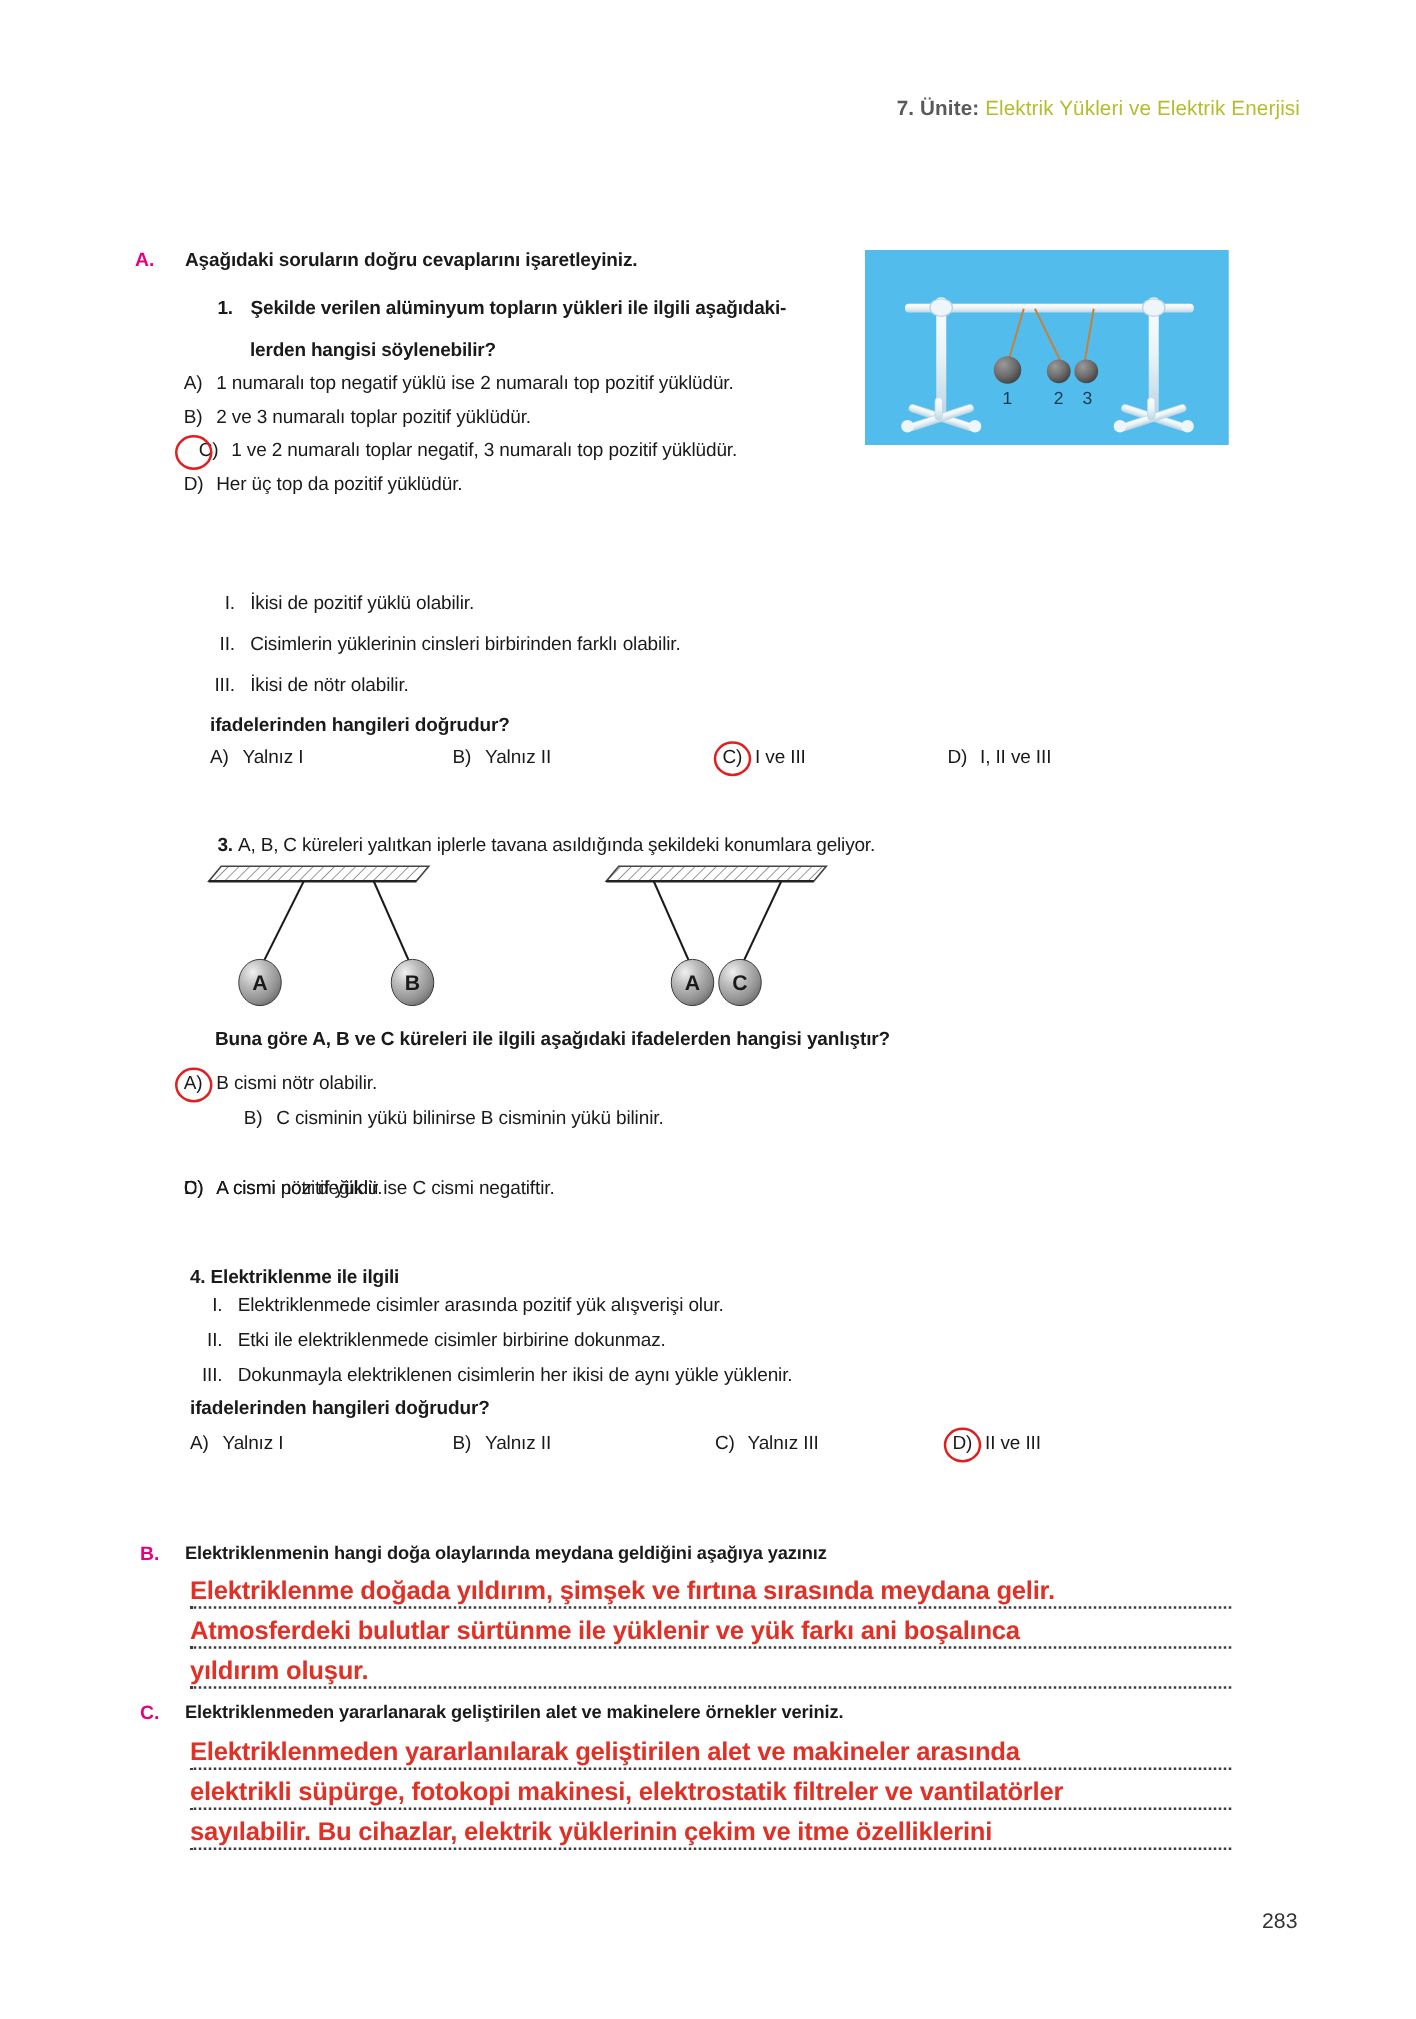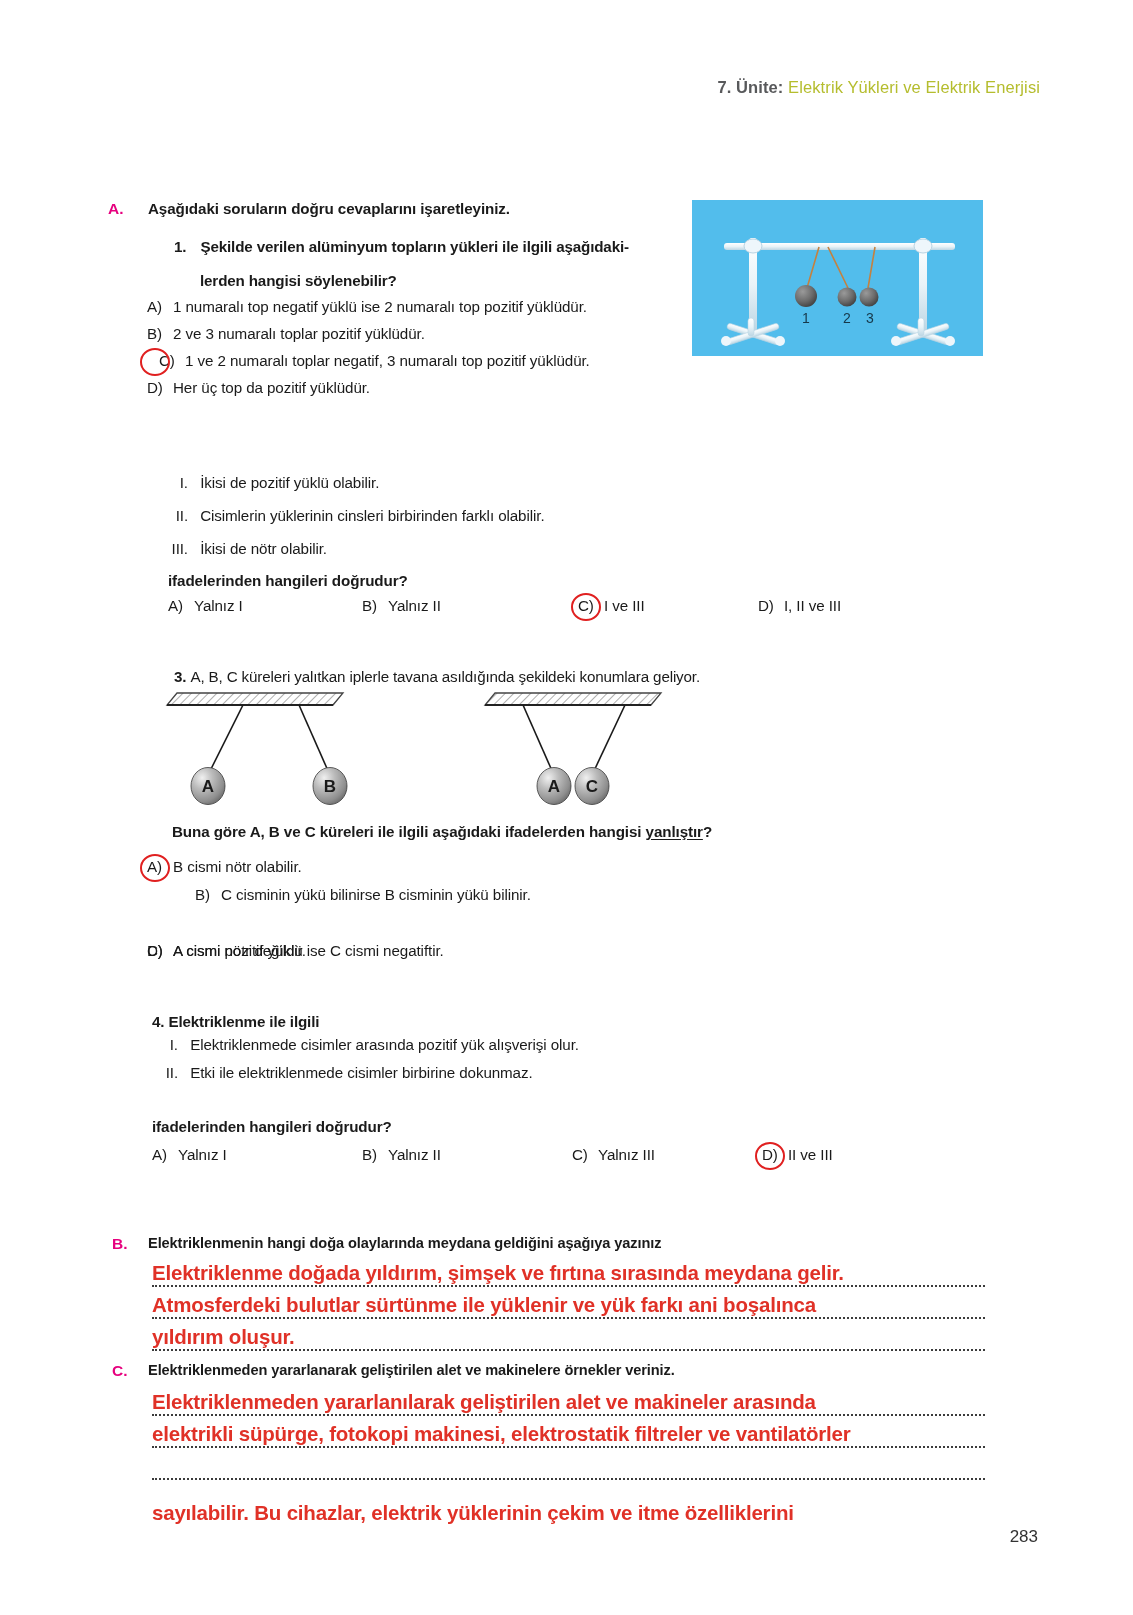--- a/index.html
+++ b/index.html
@@ -62,21 +62,21 @@
   }
   .stmt .rn { display:inline-block; text-align:right; }
   .opt {
     position:absolute;
     font-size:15.2px;
     letter-spacing:-.1px;
     white-space:nowrap;
   }
   .opt .lt { display:inline-block; width:26px; }
   .bold { font-weight:bold;text-align:right; }
-  .underline-word { text-decoration:underline; text-underline-offset:2px; }
+  .underline-word { text-underline-offset:2px; }
 
   
   .circle-mark {
     position:absolute;
     border:2px solid #e02020;
     border-radius:50%;
     width:30px; height:30px;
     pointer-events:none;
   }
 
@@ -293,20 +293,24 @@
   </div>
 
   <div class="stmt" style="left:152px; top:1036px;">
     <span class="rn" style="width:26px">I.</span>
     <span style="display:inline-block;width:8px"></span><span>Elektriklenmede cisimler arasında pozitif yük alışverişi olur.</span>
   </div>
   <div class="stmt" style="left:152px; top:1064px;">
     <span class="rn" style="width:26px">II.</span>
     <span style="display:inline-block;width:8px"></span><span>Etki ile elektriklenmede cisimler birbirine dokunmaz.</span>
   </div>
+  <div class="stmt" style="left:152px; top:1092px;">
+    <span class="rn" style="width:26px">III.</span>
+    <span style="display:inline-block;width:8px"></span><span>Dokunmayla elektriklenen cisimlerin her ikisi de aynı yükle yüklenir.</span>
+  </div>
   <div class="stmt bold" style="left:152px; top:1118px;">ifadelerinden hangileri doğrudur?</div>
 
   <div class="opt" style="left:152px; top:1146px;">
     <span class="lt">A)</span><span>Yalnız I</span>
   </div>
   <div class="opt" style="left:362px; top:1146px;">
     <span class="lt">B)</span><span>Yalnız II</span>
   </div>
   <div class="opt" style="left:572px; top:1146px;">
     <span class="lt">C)</span><span>Yalnız III</span>
@@ -329,17 +333,17 @@
 
   <div class="section-letter" style="left:112px; top:1362px;">C.</div>
   <div class="section-heading" style="left:148px; top:1362px; font-size:14.6px;">Elektriklenmeden yararlanarak geliştirilen alet ve makinelere örnekler veriniz.</div>
 
   <div class="dotline" style="left:152px; top:1414px; width:833px;"></div>
   <div class="dotline" style="left:152px; top:1446px; width:833px;"></div>
   <div class="dotline" style="left:152px; top:1478px; width:833px;"></div>
 
   <div class="ans-line" style="left:152px; top:1390px;">Elektriklenmeden yararlanılarak geliştirilen alet ve makineler arasında</div>
   <div class="ans-line" style="left:152px; top:1422px;">elektrikli süpürge, fotokopi makinesi, elektrostatik filtreler ve vantilatörler</div>
-  <div class="ans-line" style="left:152px; top:1501px;">sayılabilir. Bu cihazlar, elektrik yüklerinin çekim ve itme özelliklerini</div>
+  <div class="ans-line" style="left:152px; top:1454px;">sayılabilir. Bu cihazlar, elektrik yüklerinin çekim ve itme özelliklerini</div>
 
   <div class="page-number">283</div>
 
 </div>
 
 </body></html>

